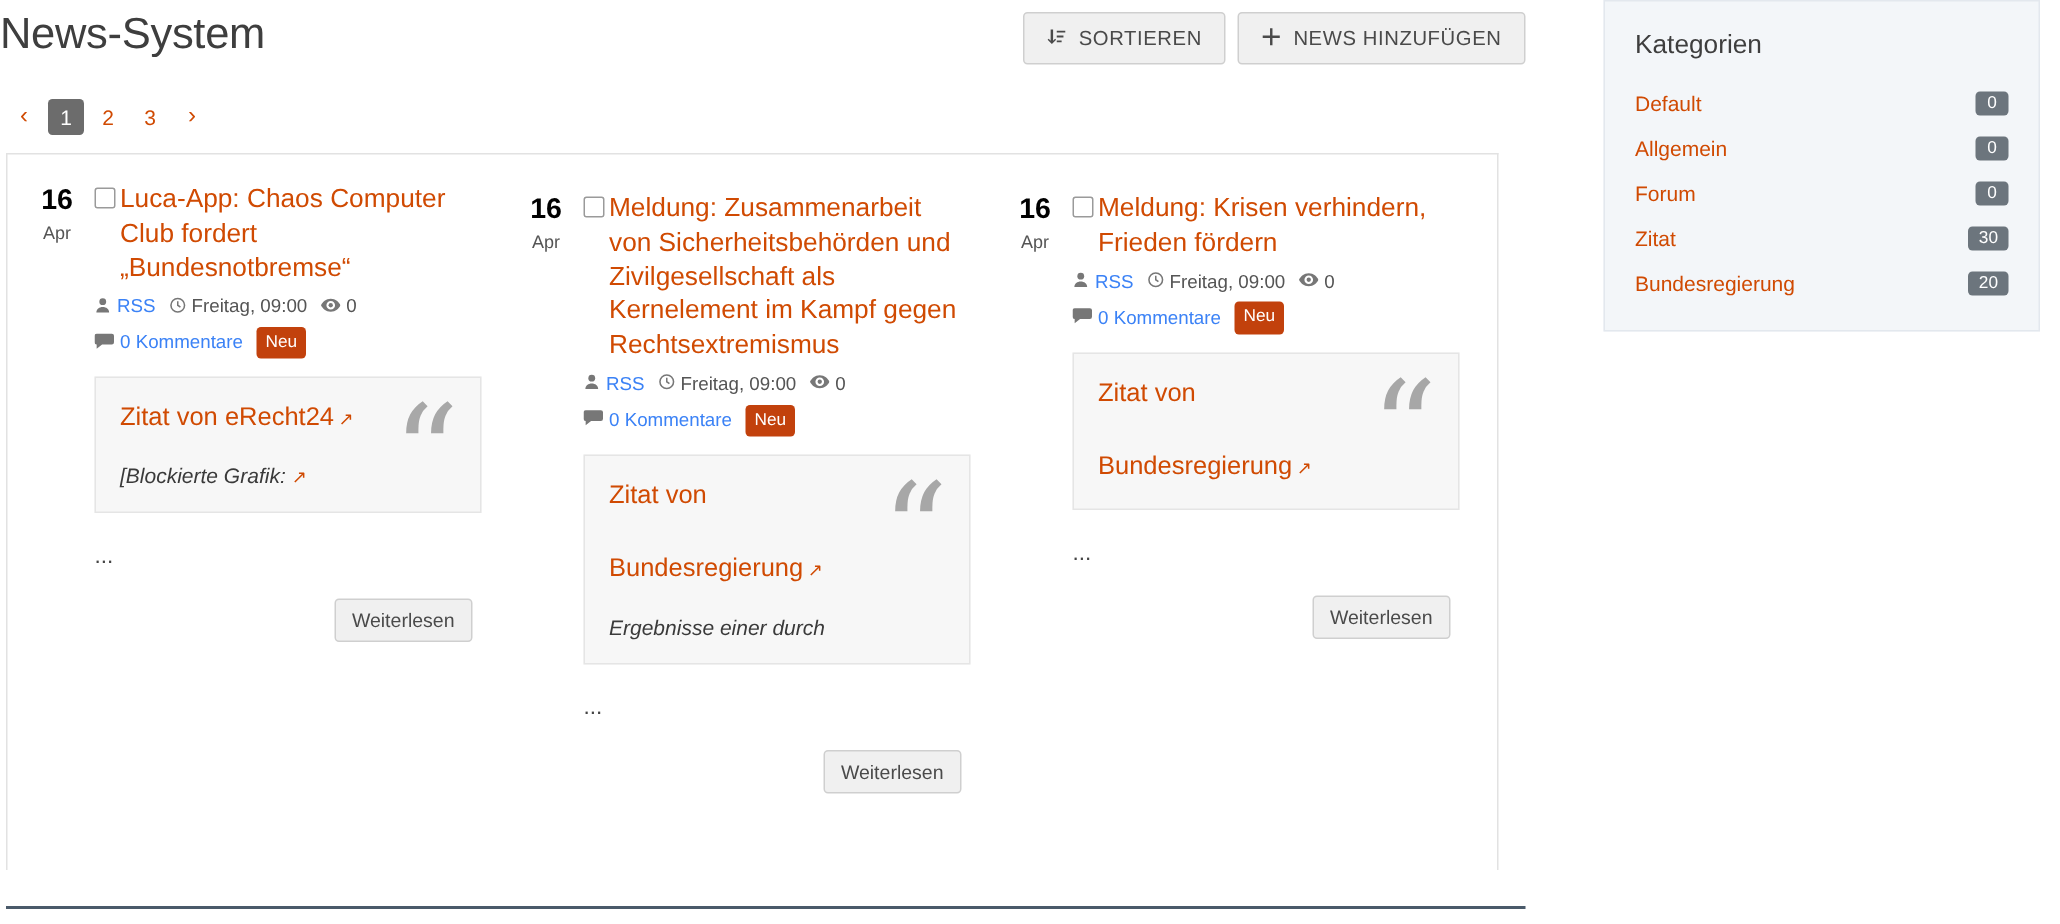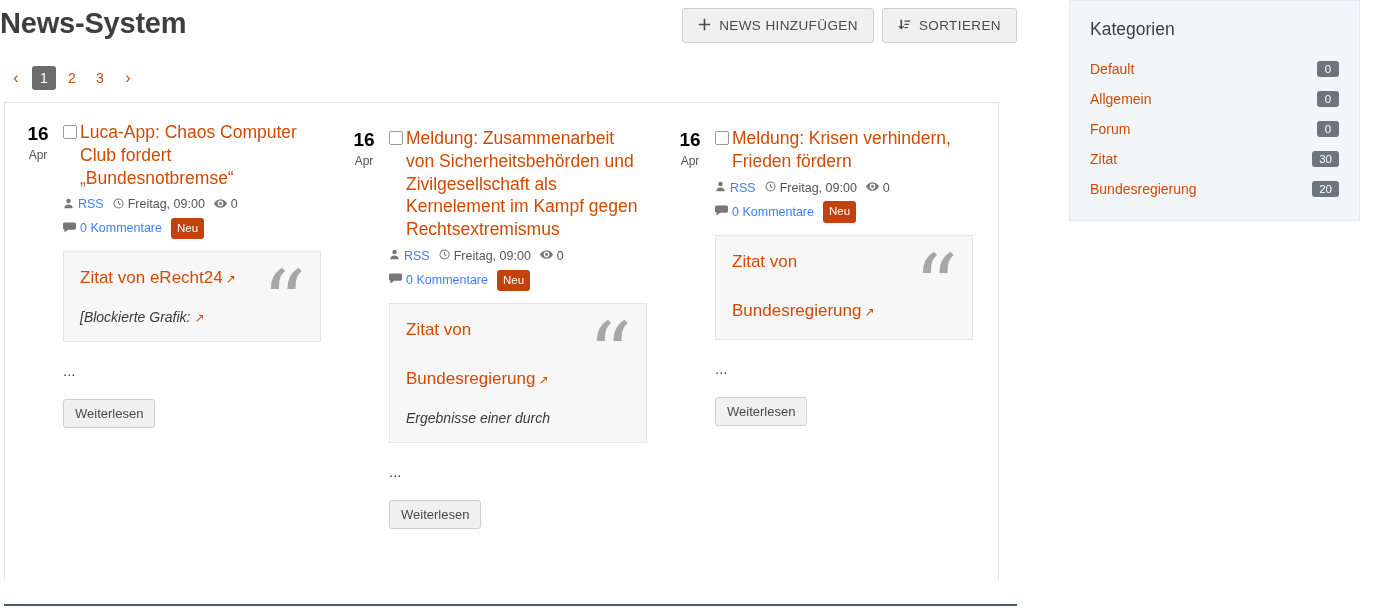--- a/index.html
+++ b/index.html
@@ -29,21 +29,21 @@
 
   .header-row {
     display: flex;
     align-items: flex-start;
     justify-content: space-between;
     padding: 0 0 0 0;
     height: 54px;
   }
   .page-title {
     font-size: 29px;
-    font-weight: 700;
+    font-weight: 400;
     color: #3e3e3e;
     margin: 0;
     line-height: 46px;
     letter-spacing: -0.2px;
   }
   .header-buttons {
     display: flex;
     gap: 8px;
     padding-top: 8px;
   }
@@ -219,21 +219,21 @@
   }
   .quote-text .ext { font-style: normal; color: #d04a02; font-size: 12px; margin-left: 4px; }
 
   .ellipsis {
     margin-top: 20px;
     font-size: 15px;
     color: #444;
   }
   .more-row {
     display: flex;
-    justify-content: flex-start;
+    justify-content: flex-end;
     margin-top: 20px;
     padding-right: 6px;
   }
   .more-btn {
     background: #f0f0f0;
     border: 1px solid #cfcfcf;
     border-radius: 3px;
     color: #4a4a4a;
     font-size: 13px;
     padding: 6px 11px;
@@ -296,33 +296,33 @@
 <div class="page">
 
   <div class="main">
 
     <div class="header-row">
       <h1 class="page-title">News-System</h1>
       <div class="header-buttons">
         <button class="btn">
           <span class="ic">
             <svg width="13" height="13" viewBox="0 0 16 16" fill="#4a4a4a">
-                <path d="M7 1h2v6h6v2H9v6H7V9H1V7h6V1z"></path>
-              </svg>
-          </span>
-          <span>NEWS HINZUFÜGEN</span>
-        </button>
-        <button class="btn">
-          <span class="ic">
-            <svg width="13" height="13" viewBox="0 0 16 16" fill="#4a4a4a">
                 <path d="M3 2h2v9.2l1.6-1.6.9.9L4 14 .5 10.5l.9-.9L3 11.2V2z"></path>
                 <path d="M8 3h7v1.6H8V3zm0 4h5.5v1.6H8V7zm0 4h4v1.6H8V11z"></path>
               </svg>
           </span>
           <span>SORTIEREN</span>
+        </button>
+        <button class="btn">
+          <span class="ic">
+            <svg width="13" height="13" viewBox="0 0 16 16" fill="#4a4a4a">
+                <path d="M7 1h2v6h6v2H9v6H7V9H1V7h6V1z"></path>
+              </svg>
+          </span>
+          <span>NEWS HINZUFÜGEN</span>
         </button>
       </div>
     </div>
 
     <div class="pagination">
       <span class="pg arrow">‹</span>
       <span class="pg active">1</span>
       <span class="pg">2</span>
       <span class="pg">3</span>
       <span class="pg arrow">›</span>

